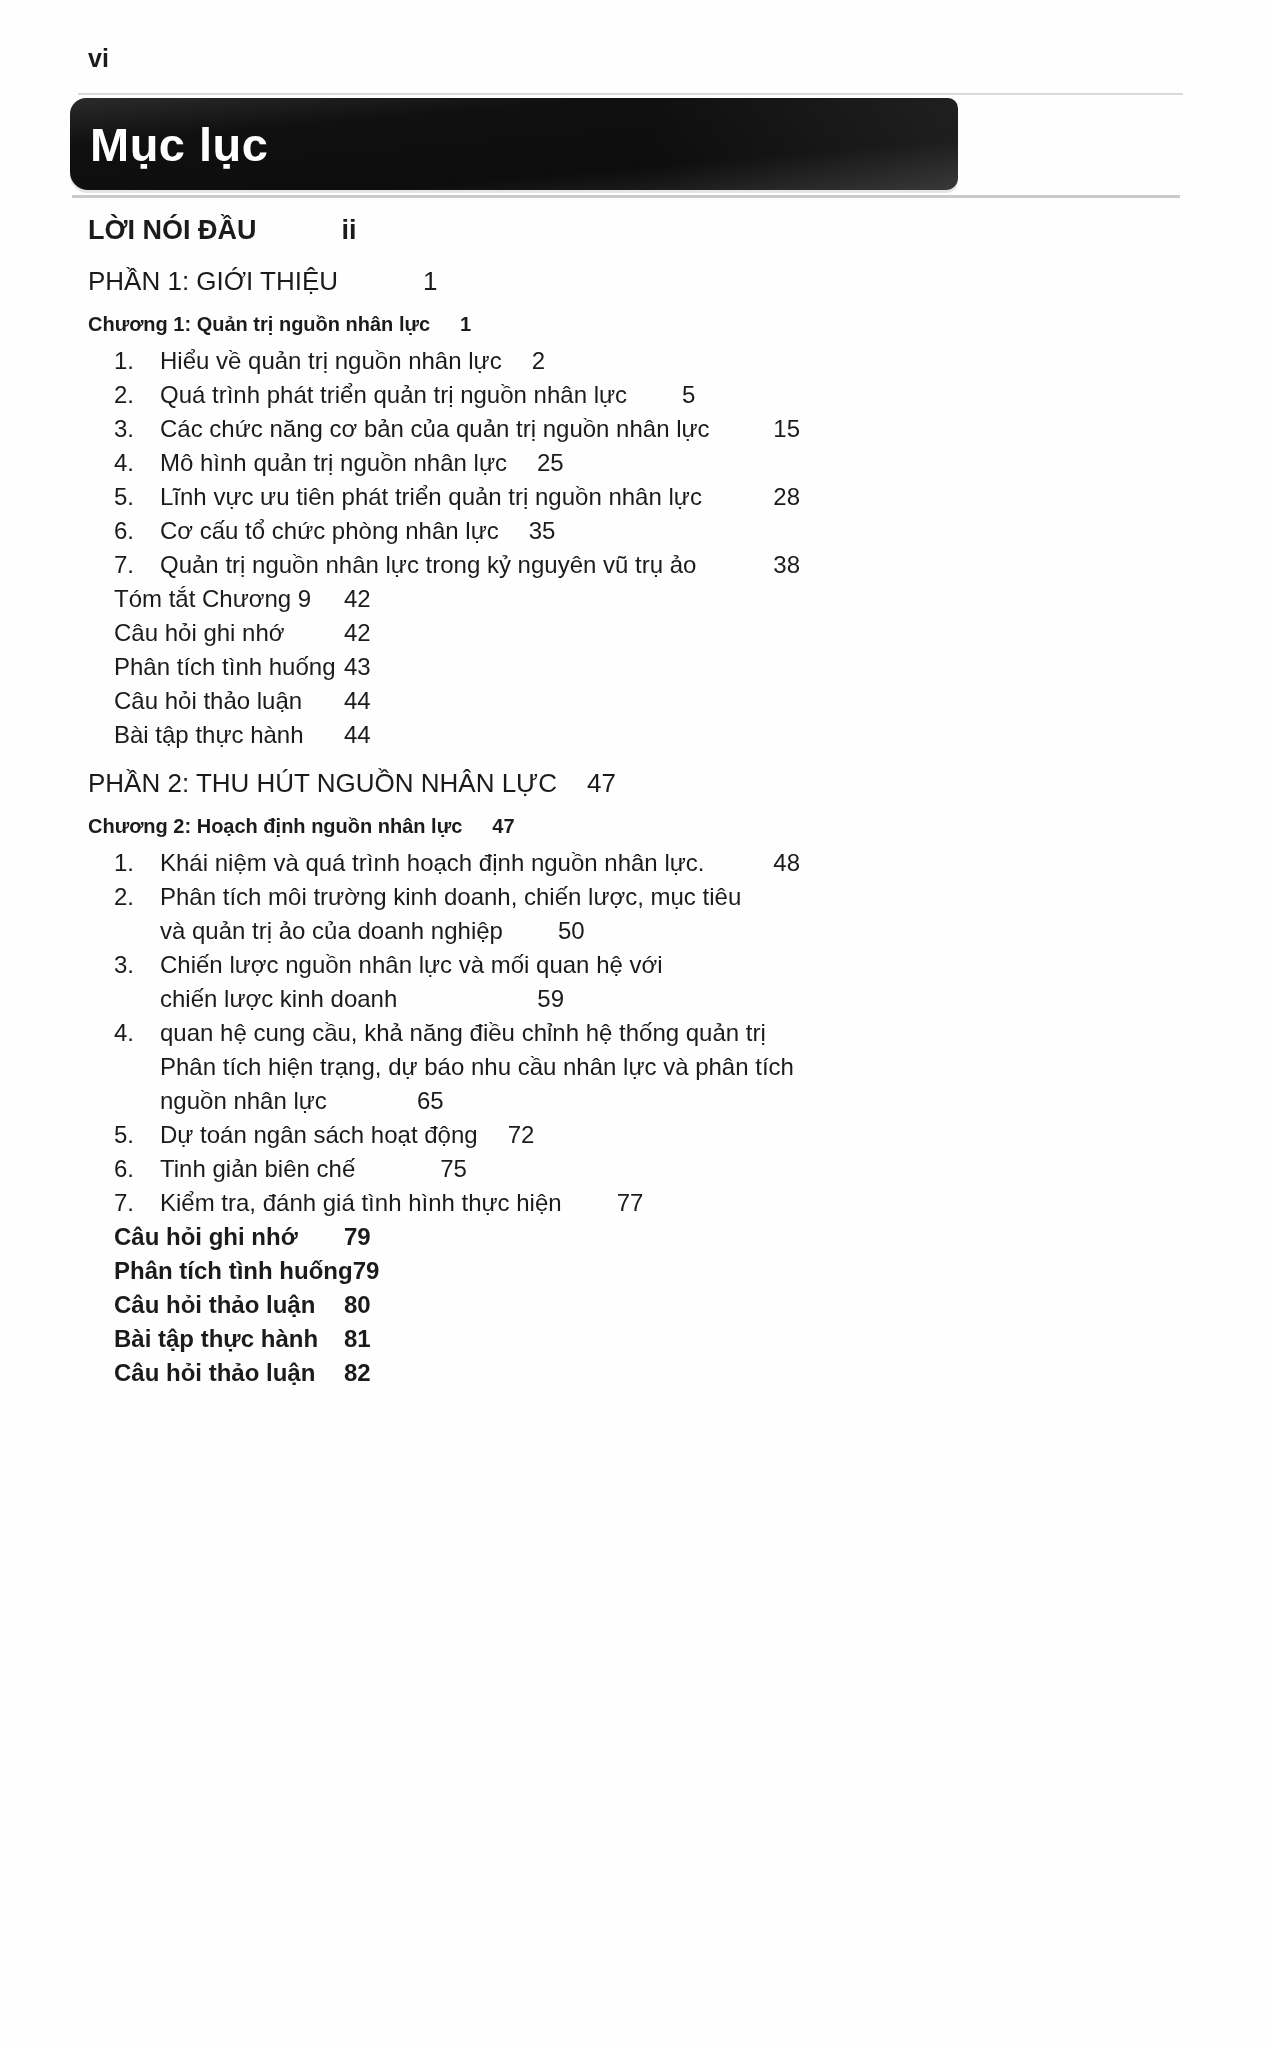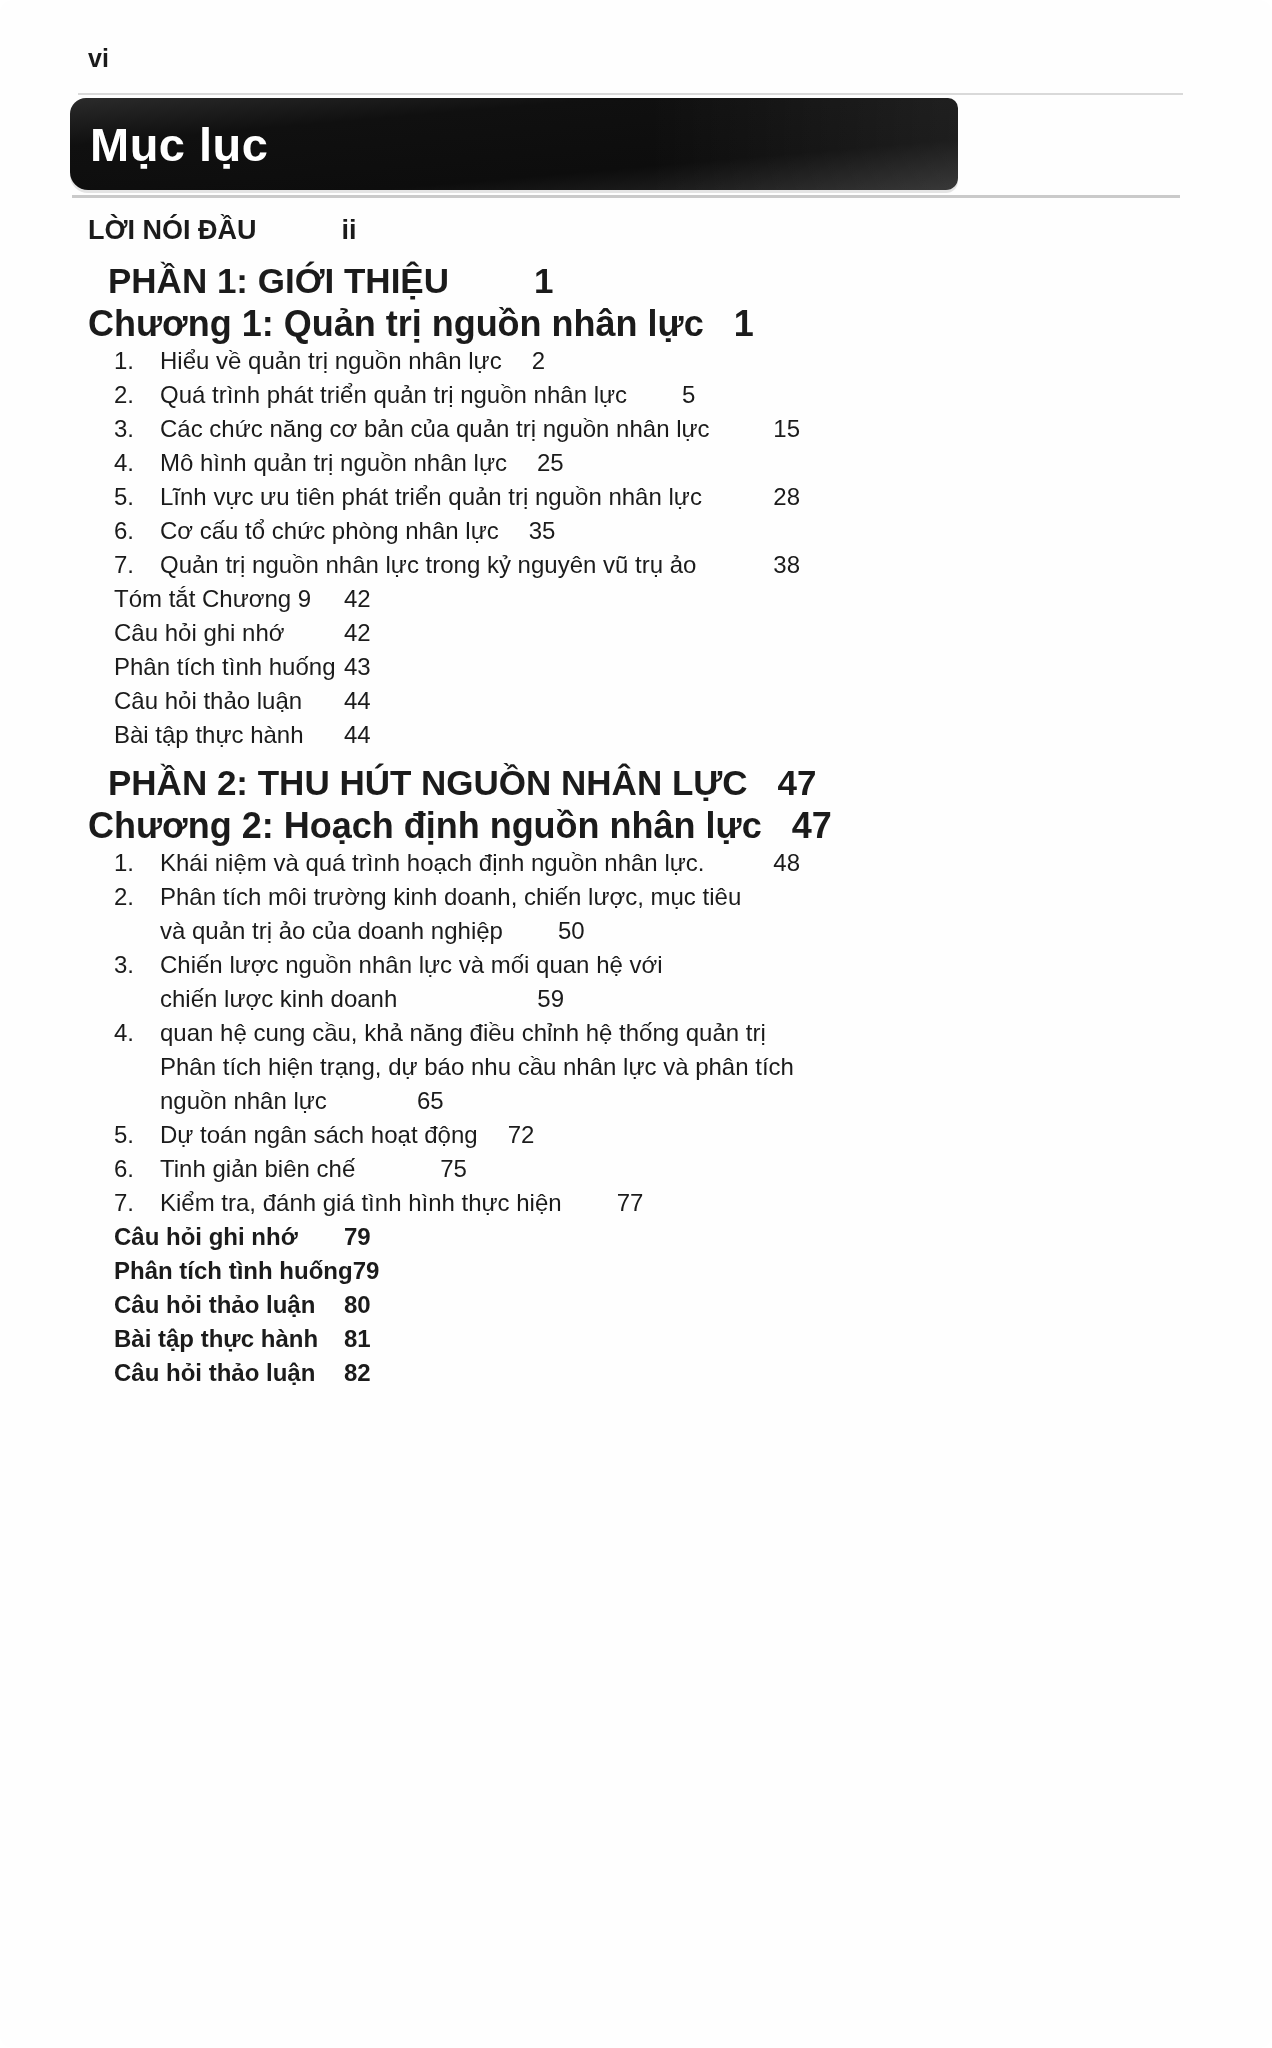--- a/index.html
+++ b/index.html
@@ -24,22 +24,22 @@
       linear-gradient(175deg,#2b2b2b 0%, #101010 28%, #0d0d0d 70%, #2a2a2a 100%);
     border-radius:16px 10px 12px 18px;
     display:flex; align-items:center;
     box-shadow:0 3px 0 0 rgba(150,150,150,.25);
   }
   .header-title { color:#ffffff; font-size:47px; font-weight:bold; padding-left:20px; letter-spacing:.5px; }
 
   .toc { position:absolute; top:196px; left:88px; width:712px; }
   .row { display:flex; align-items:baseline; font-size:24px; line-height:34px; }
   .row.front   { font-size:27px; font-weight:bold; line-height:40px; margin-top:14px; }
-  .row.part    { font-size:35px; font-weight:bold; line-height:42px; margin-top:10px; margin-bottom:2px;margin-left:20px; }
-  .row.chapter { font-size:36px; font-weight:bold; line-height:40px; }
+  .row.part    { font-size:26px; font-weight:normal; line-height:42px; margin-top:10px; margin-bottom:2px; }
+  .row.chapter { font-size:20px; font-weight:bold; line-height:40px; }
   .row.item, .row.sub { padding-left:26px; }
   .row.bold { font-weight:bold; }
 
   .num  { flex:none; width:46px; }
   .body { flex:1 1 auto; min-width:0; }
   .line { display:flex; align-items:center; }
   .txt  { white-space:nowrap; }
   .sub .txt { min-width:230px; }
 
   .pg { flex:none; }

